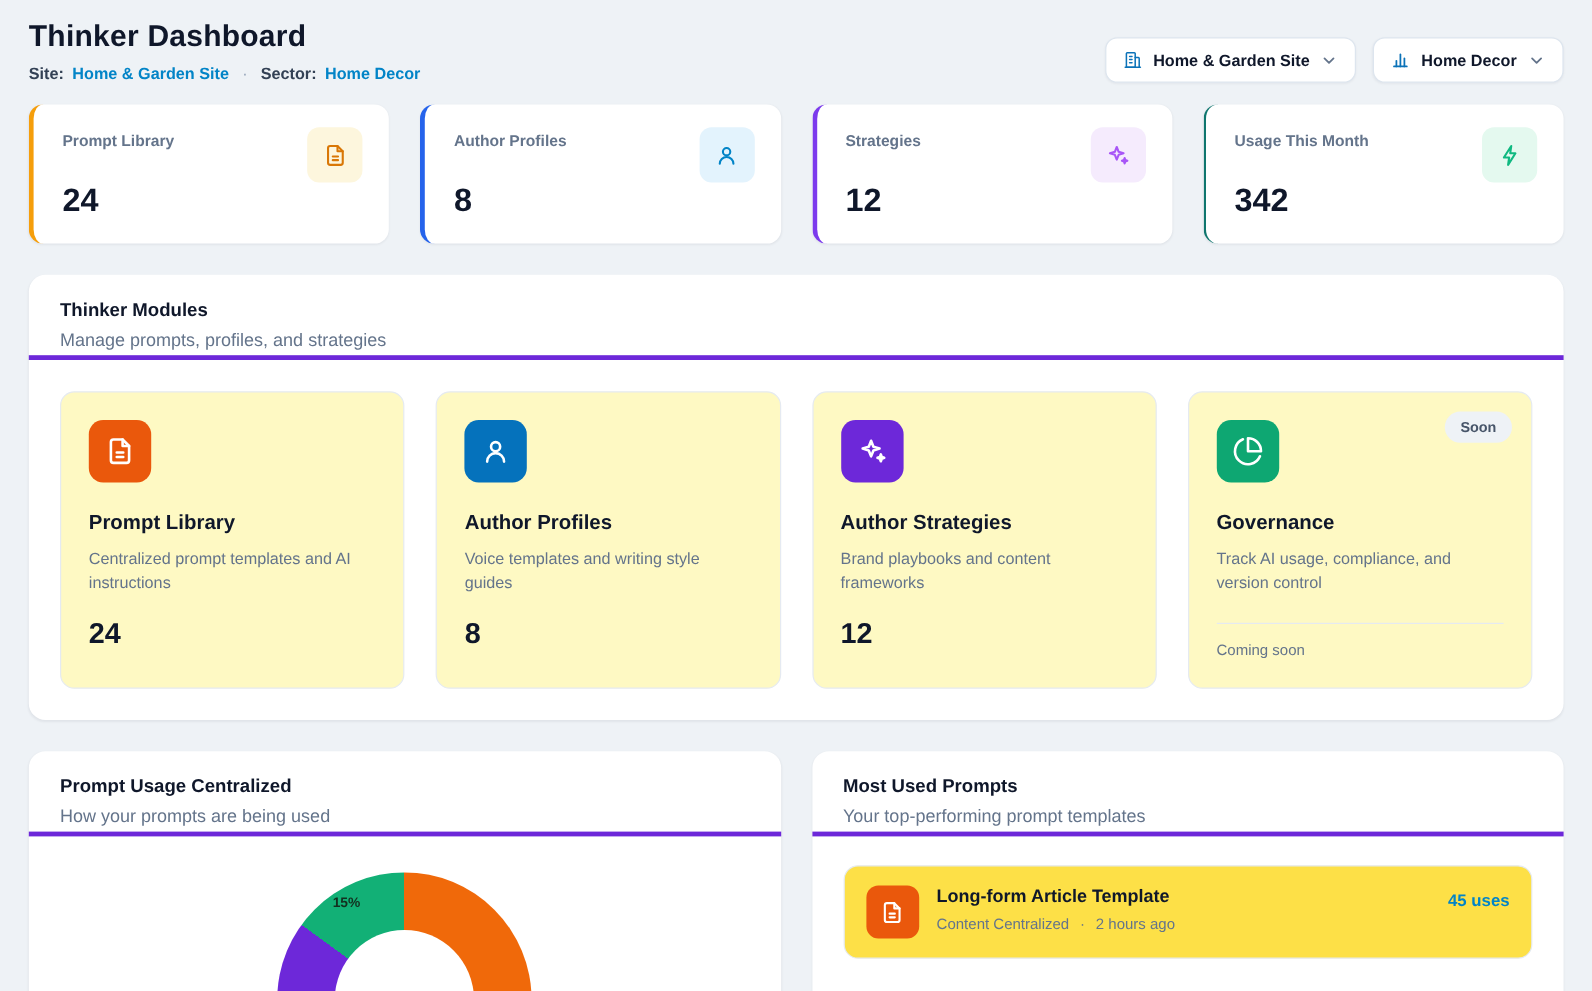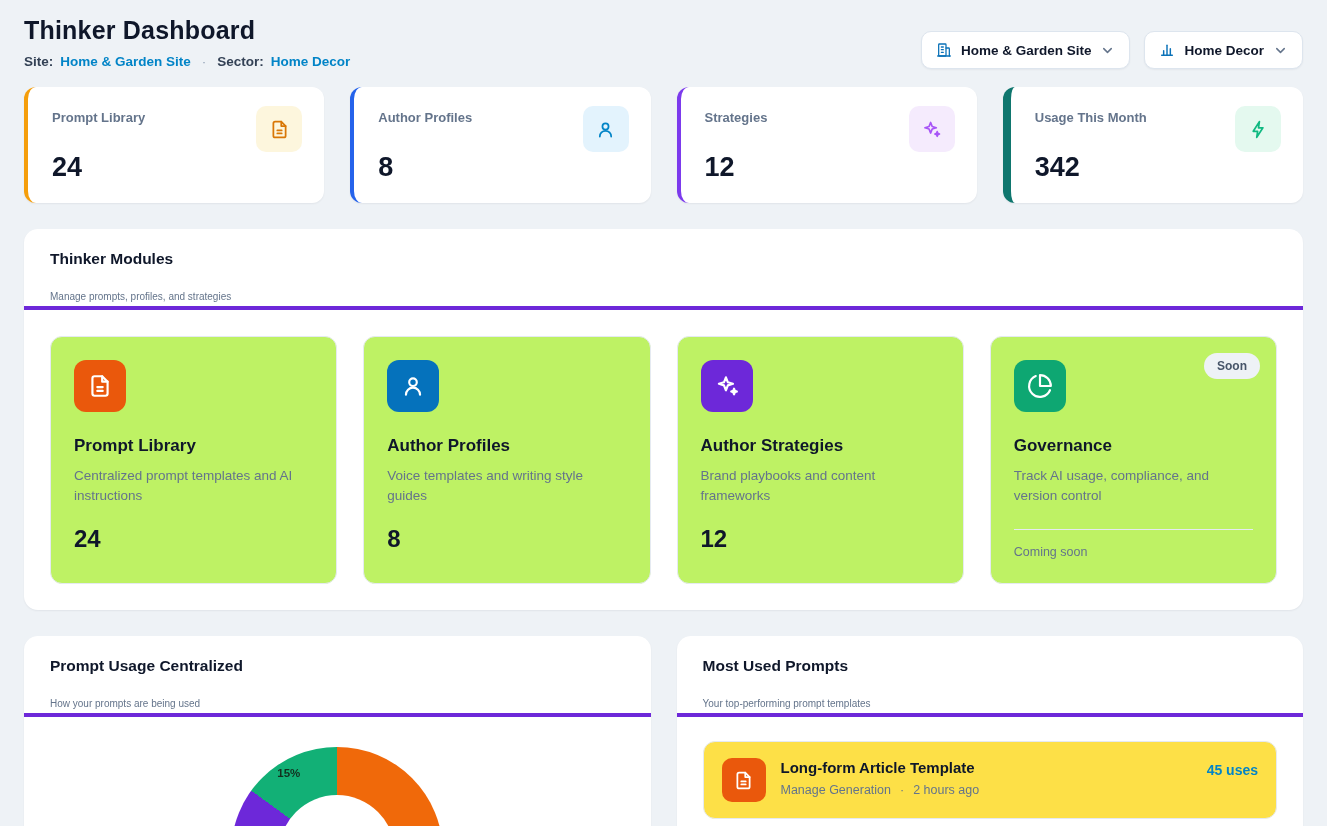--- a/index.html
+++ b/index.html
@@ -31,41 +31,41 @@
 
   
   .stats-grid { display:grid; grid-template-columns:repeat(4,1fr); gap:26px; margin-top:18px; }
   .stat-card {
     background:#fff; border-radius:12px; padding:19px 22px 20px 24px;
     box-shadow:0 1px 2px rgba(15,23,42,.06);
   }
   .stat-card.a-orange { border-left:4px solid #f59e0b; }
   .stat-card.a-blue   { border-left:4px solid #2563eb; }
   .stat-card.a-purple { border-left:4px solid #7c3aed; }
-  .stat-card.a-green  { border-left:8px solid #0f766e; }
+  .stat-card.a-green  { border-left:2px solid #0f766e; }
   .stat-top { display:flex; justify-content:space-between; align-items:flex-start; }
   .stat-label { font-size:13px; color:#64748b; font-weight:600; padding-top:4px; }
   .stat-icon { width:46px; height:46px; border-radius:10px; display:flex; align-items:center; justify-content:center; }
   .ic-amber  { background:#fdf6dd; color:#d97706; }
   .ic-blue   { background:#e3f3fd; color:#0284c7; }
   .ic-purple { background:#f5ebfd; color:#a855f7; }
   .ic-green  { background:#e4f9ef; color:#10b981; }
   .stat-value { font-size:27px; font-weight:800; margin-top:0px; }
 
   
   .panel { background:#fff; border-radius:14px; margin-top:26px; box-shadow:0 1px 2px rgba(15,23,42,.06); }
   .panel-header { padding:21px 26px 4px 26px; border-bottom:4px solid #6d28d9; }
   .panel-title { font-size:15.5px; font-weight:700; color:#0f172a; }
-  .panel-sub { font-size:10px; color:#64748b; margin-top:23px; }
+  .panel-sub { font-size:15px; color:#64748b; margin-top:7px; }
 
   
   .modules-grid { display:grid; grid-template-columns:repeat(4,1fr); gap:26px; padding:26px; }
   .module-card {
     border:1px solid #e5eaf1; border-radius:12px; padding:23px; position:relative;
-    min-height:248px; cursor:pointer; background:#bef264;
+    min-height:248px; cursor:pointer; background:#fef9c3;
   }
   .module-icon { width:52px; height:52px; border-radius:12px; display:flex; align-items:center; justify-content:center; color:#fff; }
   .mi-orange { background:#ea580c; }
   .mi-blue   { background:#0572bc; }
   .mi-purple { background:#6d28d9; }
   .mi-green  { background:#0ea772; }
   .module-title { font-size:17px; font-weight:700; margin-top:24px; }
   .module-desc { font-size:13.5px; color:#64748b; margin-top:10px; line-height:1.5; }
   .module-count { font-size:24px; font-weight:800; margin-top:18px; }
   .soon-badge {
@@ -300,21 +300,21 @@
           <div class="prompt-icon">
             <svg width="21" height="21" viewBox="0 0 24 24" fill="none" stroke="currentColor" stroke-width="2" stroke-linecap="round" stroke-linejoin="round">
                 <path d="M14 3H7a2 2 0 0 0-2 2v14a2 2 0 0 0 2 2h10a2 2 0 0 0 2-2V8z"></path>
                 <path d="M14 3v5h5"></path>
                 <path d="M9.5 13h5M9.5 16.5h5"></path>
               </svg>
           </div>
           <div class="prompt-text">
             <div class="prompt-title">Long-form Article Template</div>
             <div class="prompt-meta">
-              <span>Manage Generation</span>
+              <span>Content Centralized</span>
               <span>·</span>
               <span>2 hours ago</span>
             </div>
           </div>
           <div class="prompt-uses">45 uses</div>
         </div>
       </div>
     </div>
 
   </div>

